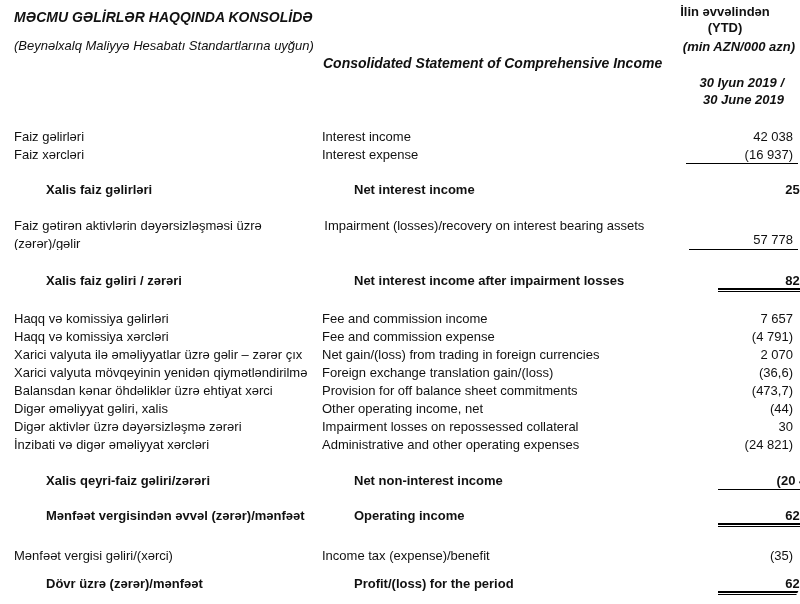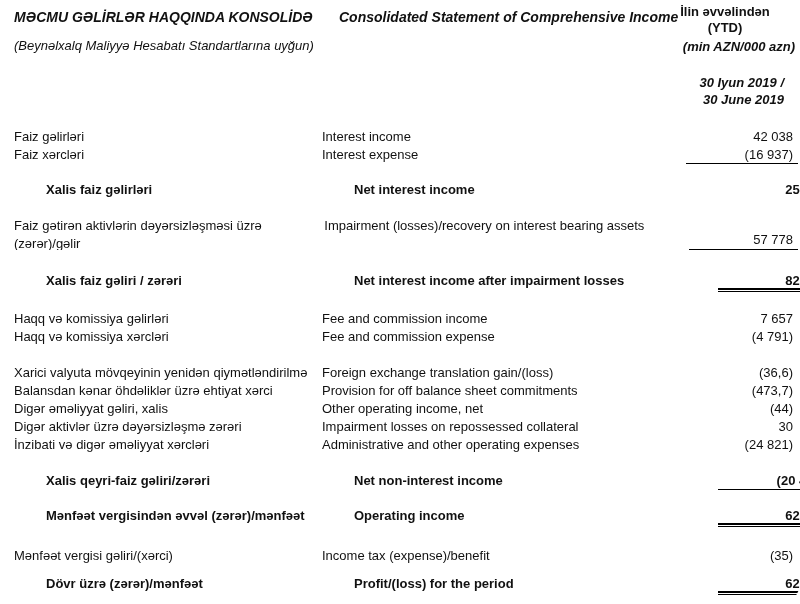--- a/index.html
+++ b/index.html
@@ -4,21 +4,21 @@
 <style>
   html,body{margin:0;padding:0;background:#fff;}
   #page{
     position:relative;width:800px;height:604px;background:#ffffff;
     font-family:"Liberation Sans","DejaVu Sans",sans-serif;
     color:#111;font-size:13px;overflow:hidden;border-radius:21px;
   }
   
   .title{position:absolute;top:8px;height:18px;line-height:18px;font-weight:700;font-style:italic;font-size:14px;white-space:nowrap;overflow:hidden;}
   .ta{left:14px;width:308px;}
-  .te{left:339px;width:350px;}
+  .te{left:323px;width:350px;margin-top:46px;}
   .ytd{position:absolute;top:4px;right:8px;width:134px;text-align:center;font-weight:700;line-height:16px;}
   .subtitle{position:absolute;top:38px;left:14px;width:320px;font-style:italic;white-space:nowrap;overflow:hidden;}
   .units{position:absolute;top:39px;right:5px;font-weight:700;font-style:italic;}
   .period{position:absolute;top:74px;right:16px;text-align:right;font-weight:700;line-height:17px;font-style:italic;}
   
   .row{position:absolute;left:0;width:798px;height:18px;line-height:18px;display:flex;}
   .ca{width:322px;padding-left:14px;box-sizing:border-box;white-space:nowrap;overflow:hidden;}
   .cb{width:344px;white-space:nowrap;overflow:hidden;}
   .cv{margin-left:20px;width:112px;padding-right:5px;box-sizing:border-box;text-align:right;white-space:nowrap;}
   .b{font-weight:700;padding-left:32px;}
@@ -84,20 +84,25 @@
     <div class="cb">Fee and commission income</div>
     <div class="cv">7 657</div>
   </div>
 
   <div class="row" style="top:328px">
     <div class="ca">Haqq və komissiya xərcləri</div>
     <div class="cb">Fee and commission expense</div>
     <div class="cv">(4 791)</div>
   </div>
 
+  <div class="row" style="top:346px">
+    <div class="ca">Xarici valyuta ilə əməliyyatlar üzrə gəlir – zərər çıx</div>
+    <div class="cb">Net gain/(loss) from trading in foreign currencies</div>
+    <div class="cv">2 070</div>
+  </div>
 
   <div class="row" style="top:364px">
     <div class="ca">Xarici valyuta mövqeyinin yenidən qiymətləndirilmə</div>
     <div class="cb">Foreign exchange translation gain/(loss)</div>
     <div class="cv">(36,6)</div>
   </div>
 
   <div class="row" style="top:382px">
     <div class="ca">Balansdan kənar öhdəliklər üzrə ehtiyat xərci</div>
     <div class="cb">Provision for off balance sheet commitments</div>

